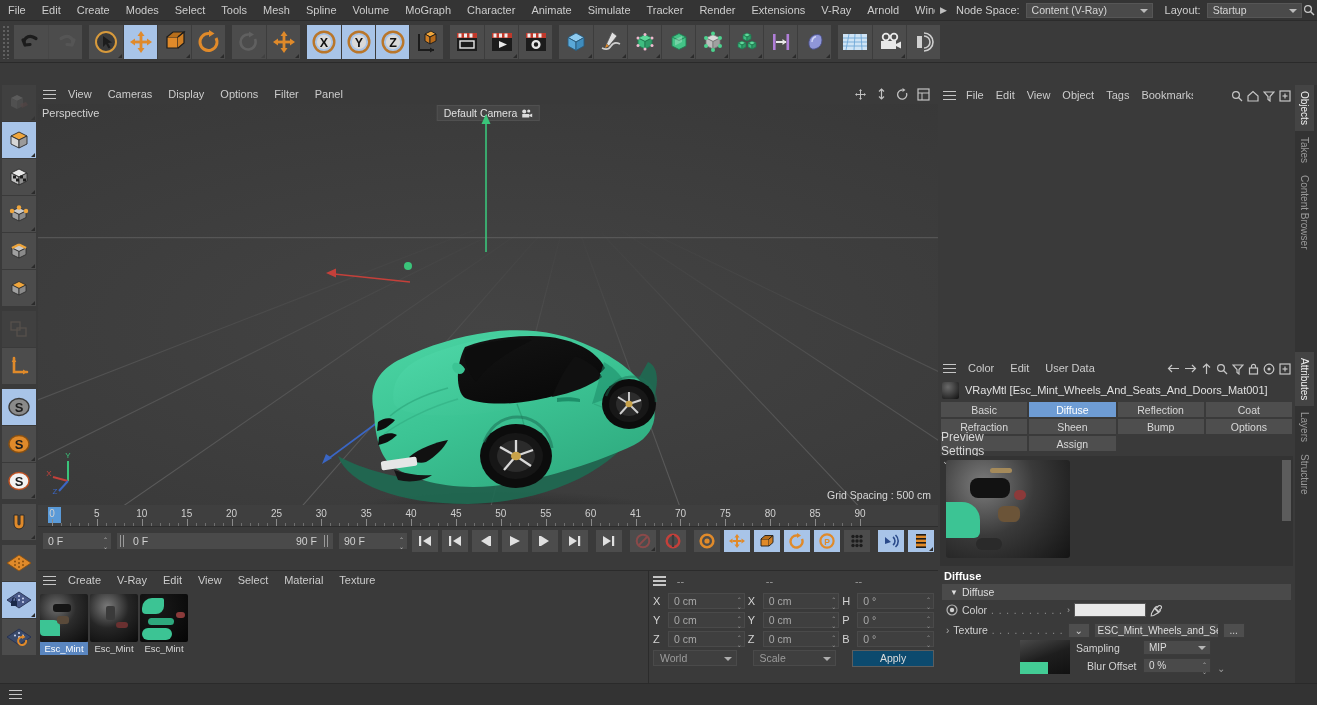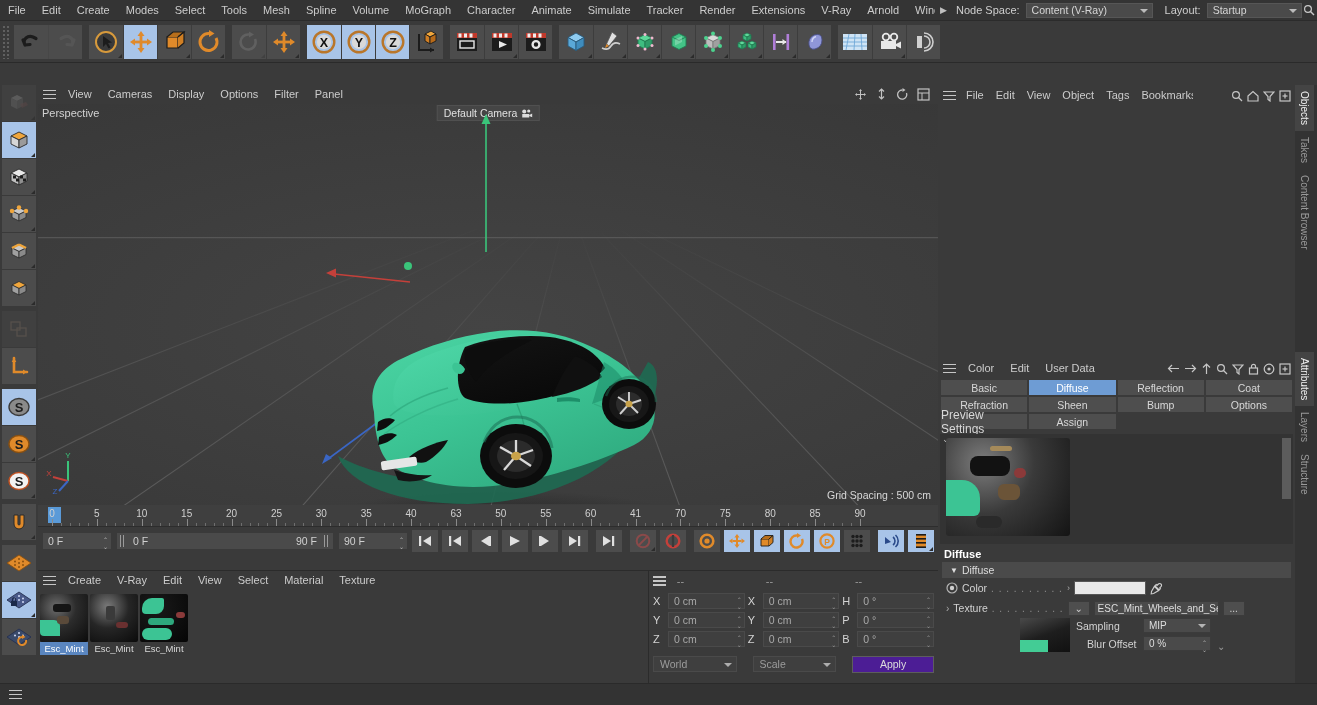--- a/index.html
+++ b/index.html
@@ -119,26 +119,26 @@
   .coordwrap { position:absolute; right:379px; top:485px; left:648px; bottom:0;
                background:#3a3a3a; border-top:1px solid #2b2b2b; border-left:1px solid #2b2b2b;}
   .coordhead { height:20px; display:flex; align-items:center; color:#9a9a9a; font-size:11px; }
   .coordhead .dash { width:90px; text-align:left; padding-left:6px; }
   .coordrow { display:flex; align-items:center; height:19px; padding:0 4px; gap:3px;}
   .axl { width:12px; font-size:11px; color:#d4d4d4; text-align:left; }
   .cfield { flex:1; height:16px; background:#3f3f3f; border:1px solid #4a4a4a; color:#a9a9a9;
             font-size:10.5px; display:flex; align-items:center; padding:0 10px 0 5px; position:relative;}
   .cfield:after{content:"⌃⌄"; position:absolute; right:2px; font-size:6px;line-height:6px;color:#9a9a9a;
      writing-mode:vertical-rl; top:2px;}
-  .coordfoot { display:flex; align-items:center; height:20px; padding:0 4px; gap:16px; margin-top:6px;}
+  .coordfoot { display:flex; align-items:center; height:20px; padding:0 4px; gap:16px; margin-top:0;}
   .csel { flex:1; height:16px; background:#3f3f3f; border:1px solid #4a4a4a; color:#9c9c9c;
           font-size:10.5px; display:flex; align-items:center; padding:0 14px 0 6px; position:relative;}
   .csel:after{content:""; position:absolute; right:4px; top:6px;
      border-left:4px solid transparent;border-right:4px solid transparent;border-top:4px solid #adadad;}
-  .applybtn{ flex:1.3; height:17px; background:#4c1d95; border:1px solid #5d5d5d; color:#dcdcdc;
+  .applybtn{ flex:1.3; height:17px; background:#0c4a6e; border:1px solid #5d5d5d; color:#dcdcdc;
      font-size:10.5px; display:flex; align-items:center; justify-content:center;}
 
   
   .rightcol { position:absolute; right:22px; top:41px; width:357px; bottom:22px; background:#3a3a3a; }
   .panelhead { height:21px; display:flex; align-items:center; background:#3a3a3a; }
   .panelhead .menu-item{ line-height:21px; padding:0 6px; }
   .ph-icons { margin-left:auto; display:flex; align-items:center; gap:4px; padding-right:4px; color:#c6c6c6;}
   .objtree { background:#444444; position:absolute; left:0; right:0; top:21px; height:252px; }
   .objrow { height:17px; display:flex; align-items:center; gap:4px; padding-left:4px; font-size:10.5px;
             color:#e2e2e2; }
@@ -895,21 +895,21 @@
             <div class="tnum" style="left: 193.556px;">20</div>
             <div class="ttick" style="left: 193.556px; height: 7px;"></div>
             <div class="tnum" style="left: 238.444px;">25</div>
             <div class="ttick" style="left: 238.444px; height: 7px;"></div>
             <div class="tnum" style="left: 283.333px;">30</div>
             <div class="ttick" style="left: 283.333px; height: 7px;"></div>
             <div class="tnum" style="left: 328.222px;">35</div>
             <div class="ttick" style="left: 328.222px; height: 7px;"></div>
             <div class="tnum" style="left: 373.111px;">40</div>
             <div class="ttick" style="left: 373.111px; height: 7px;"></div>
-            <div class="tnum" style="left: 418px;">63</div>
+            <div class="tnum" style="left: 418px;">45</div>
             <div class="ttick" style="left: 418px; height: 7px;"></div>
             <div class="tnum" style="left: 462.889px;">50</div>
             <div class="ttick" style="left: 462.889px; height: 7px;"></div>
             <div class="tnum" style="left: 507.778px;">55</div>
             <div class="ttick" style="left: 507.778px; height: 7px;"></div>
             <div class="tnum" style="left: 552.667px;">60</div>
             <div class="ttick" style="left: 552.667px; height: 7px;"></div>
             <div class="tnum" style="left: 597.556px;">41</div>
             <div class="ttick" style="left: 597.556px; height: 7px;"></div>
             <div class="tnum" style="left: 642.444px;">70</div>
@@ -1337,20 +1337,24 @@
             <span>
                 <svg width="12" height="12" viewBox="0 0 12 12">
                   <rect x="1" y="1" width="10" height="10" fill="none" stroke="#c6c6c6" stroke-width="1.2"></rect>
                   <line x1="6" y1="3.5" x2="6" y2="8.5" stroke="#c6c6c6" stroke-width="1.2"></line>
                   <line x1="3.5" y1="6" x2="8.5" y2="6" stroke="#c6c6c6" stroke-width="1.2"></line>
                 </svg>
               </span>
           </div>
         </div>
 
+        <div class="matrow">
+          <span class="matmini"></span>
+          <span>VRayMtl [Esc_Mint_Wheels_And_Seats_And_Doors_Mat001]</span>
+        </div>
 
         <div class="tabs">
           <div class="tab">Basic</div>
           <div class="tab act">Diffuse</div>
           <div class="tab">Reflection</div>
           <div class="tab">Coat</div>
           <div class="tab">Refraction</div>
           <div class="tab">Sheen</div>
           <div class="tab">Bump</div>
           <div class="tab">Options</div>

